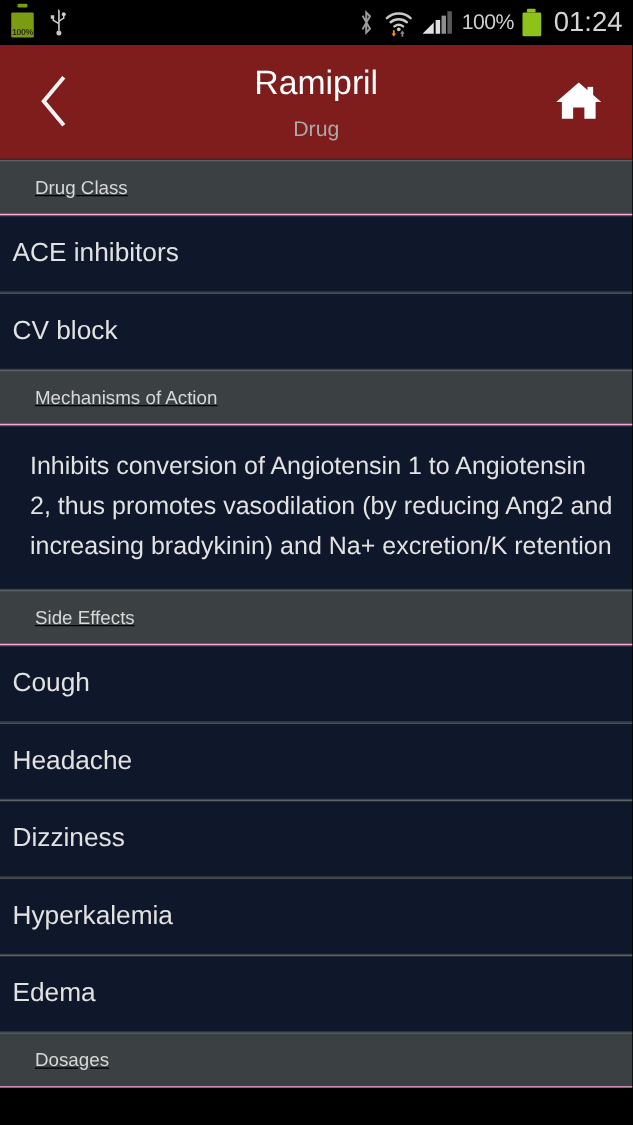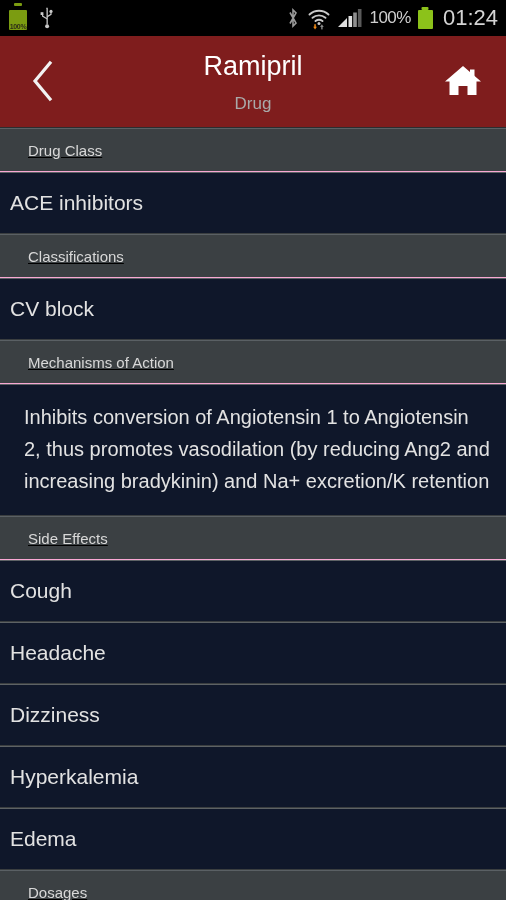--- a/index.html
+++ b/index.html
@@ -213,23 +213,20 @@
   </div>
 </div>
 
 <div class="list" id="list-root">
     <div class="sec-header">
       <span class="lbl">Drug Class</span>
     </div>
     <div class="row">
       <span class="lbl">ACE inhibitors</span>
     </div>
-    <div class="sec-header">
-      <span class="lbl">Classifications</span>
-    </div>
     <div class="row">
       <span class="lbl">CV block</span>
     </div>
     <div class="sec-header">
       <span class="lbl">Mechanisms of Action</span>
     </div>
     <div class="row multiline">
       <span class="lbl">Inhibits conversion of Angiotensin 1 to Angiotensin 2, thus promotes vasodilation (by reducing Ang2 and increasing bradykinin) and Na+ excretion/K retention</span>
     </div>
     <div class="sec-header">

